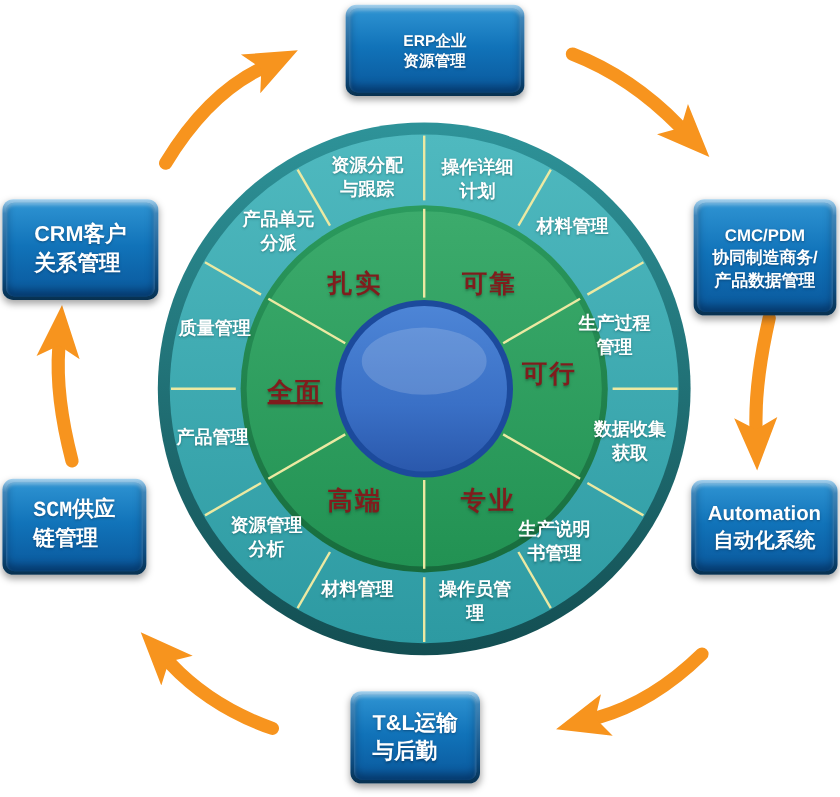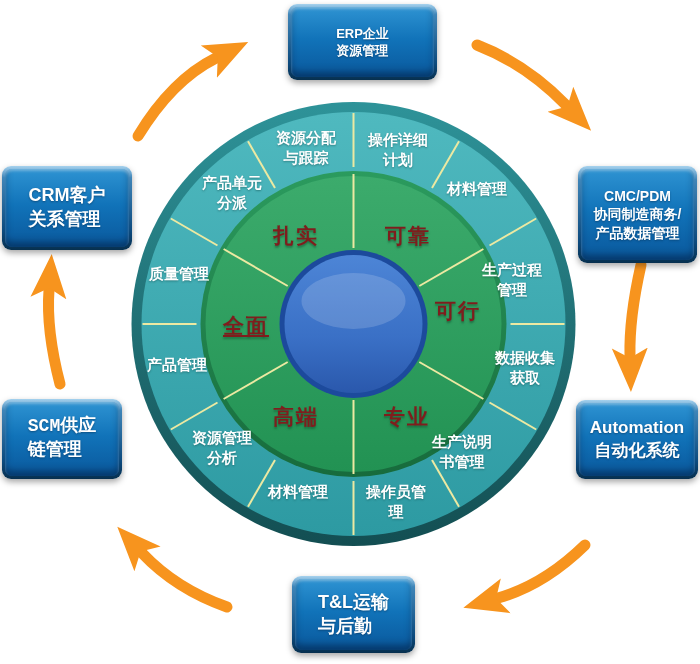--- a/index.html
+++ b/index.html
@@ -132,21 +132,21 @@
       </div>
   </div>
 
   <div class="box-outer" style="left:576px;top:400px;width:122px;height:79px;">
     <div class="box-inner">
         <span class="box-label ta-c" style="font-size:17px;">Automation
 自动化系统</span>
       </div>
   </div>
 
-  <div class="box-outer" style="left:292px;top:576px;width:123px;height:77px;">
+  <div class="box-outer" style="left:292px;top:576px;width:108px;height:77px;">
     <div class="box-inner">
         <span class="box-label" style="font-size:18px;">T&amp;L运输
 与后勤</span>
       </div>
   </div>
 
   <div class="box-outer" style="left:2px;top:399px;width:120px;height:80px;font-family:Liberation Mono, monospace;">
     <div class="box-inner">
         <span class="box-label" style="font-size:18px;">SCM供应
 链管理</span>

